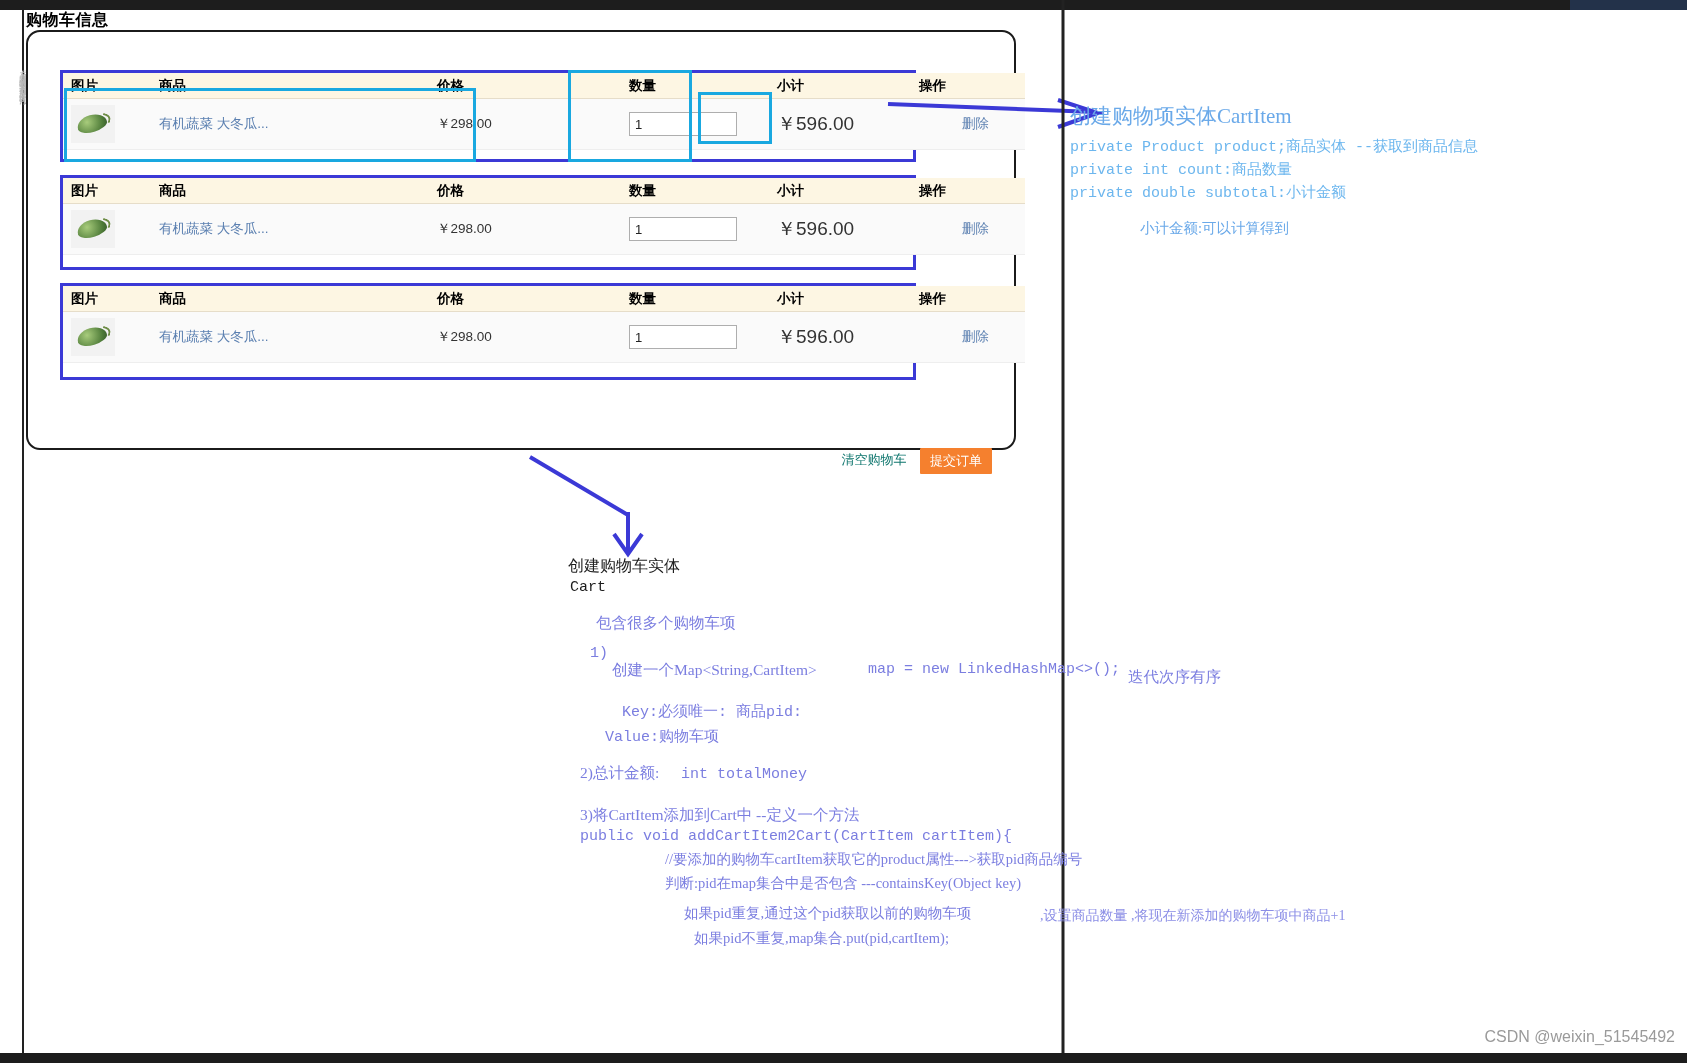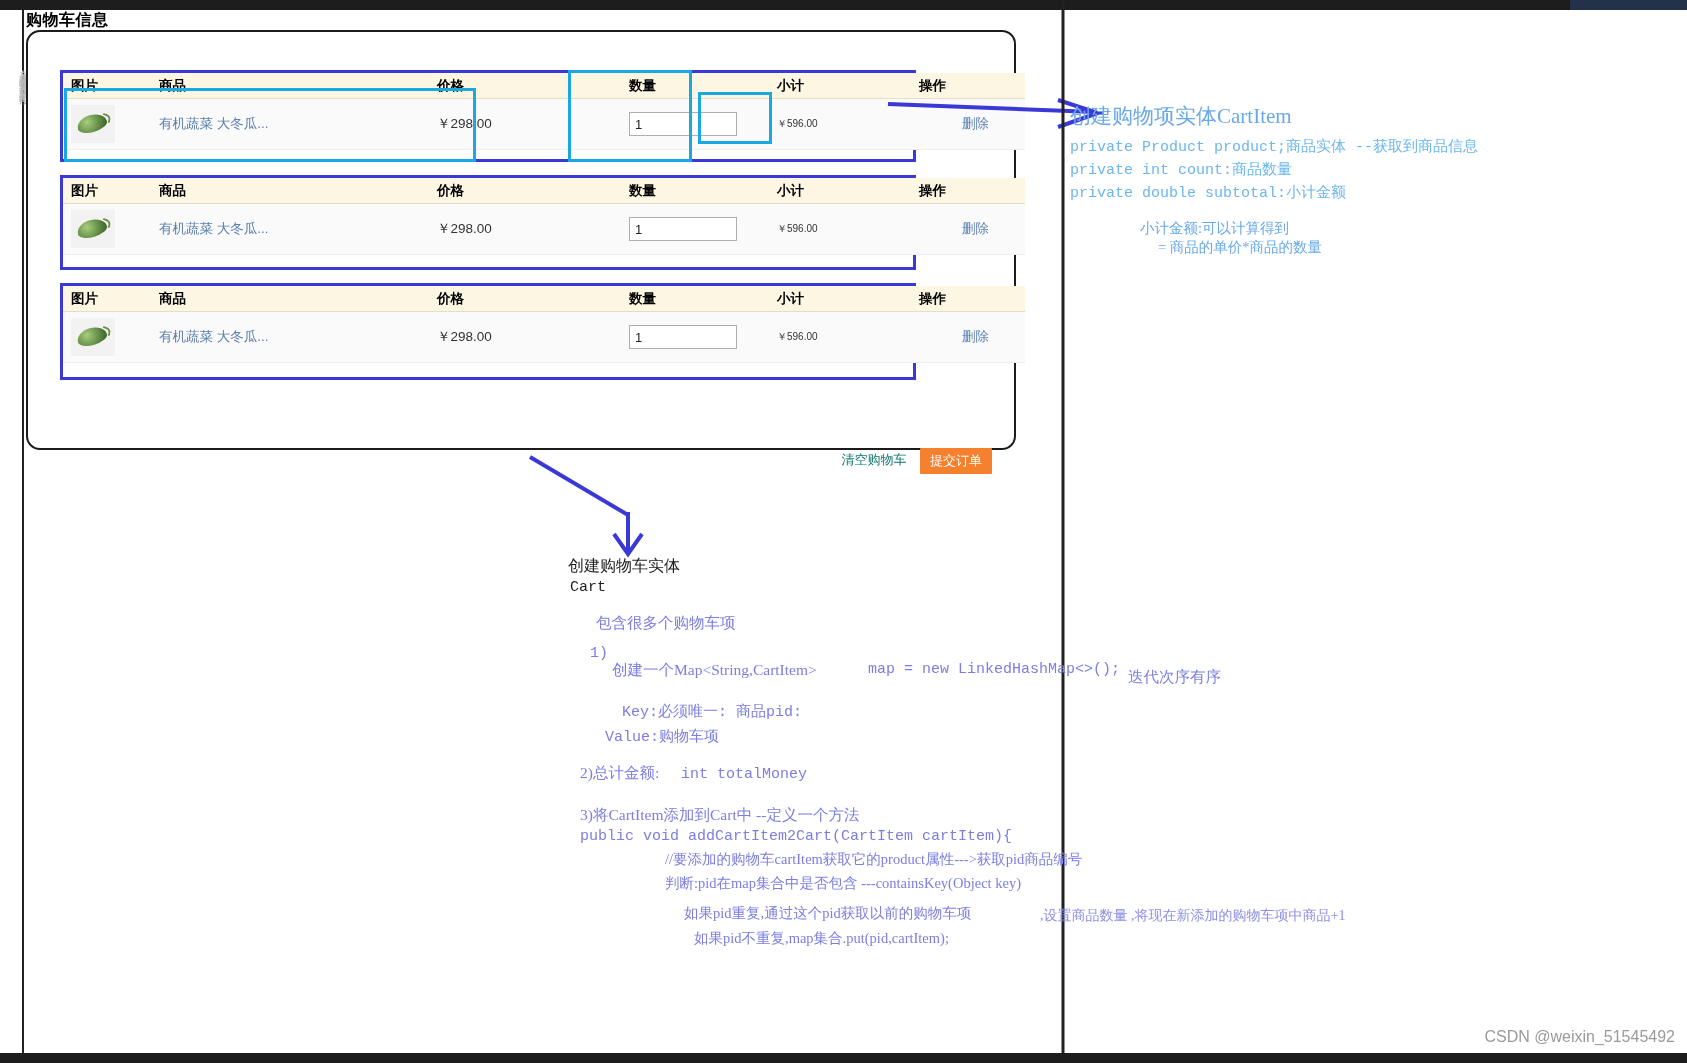--- a/index.html
+++ b/index.html
@@ -142,21 +142,21 @@
     border-radius: 0 6px 0 0;
     transform: rotate(18deg);
   }
 
   .prod-link {
     color: #5a7fb0;
     text-decoration: none;
     font-size: 13.5px;
   }
   .price-cell { color: #222; font-size: 13.5px; }
-  .subtotal-cell { color: #222; font-size: 10px; }
+  .subtotal-cell { color: #222; font-size: 19px; }
   .del-link { color: #5a7fb0; text-decoration: none; font-size: 13.5px; margin-left: 43px; }
 
   .qty-input {
     width: 108px;
     height: 24px;
     box-sizing: border-box;
     border: 1px solid #aeaeae;
     background: #fff;
     font-size: 13px;
     padding: 2px 5px;
@@ -440,21 +440,20 @@
 </svg>
 
 <div class="anno-right">
   <div class="anno-title-blue">创建购物项实体CartItem</div>
   <div style="height:6px"></div>
   <div class="anno-code-blue">private Product product;商品实体 --获取到商品信息</div>
   <div class="anno-code-blue">private int count:商品数量</div>
   <div class="anno-code-blue">private double subtotal:小计金额</div>
   <div style="height:14px"></div>
   <div class="anno-sub" style="padding-left:70px">小计金额:可以计算得到</div>
-  <div class="anno-sub" style="padding-left:88px">= 商品的单价*商品的数量</div>
 </div>
 
 <div class="anno-bottom" style="left:568px; top:556px;">
   <div class="anno-dark">创建购物车实体</div>
 </div>
 <div class="anno-bottom" style="left:570px; top:579px;">
   <div class="anno-mono-dark">Cart</div>
 </div>
 
 <div class="anno-bottom" style="left:596px; top:613px;">

